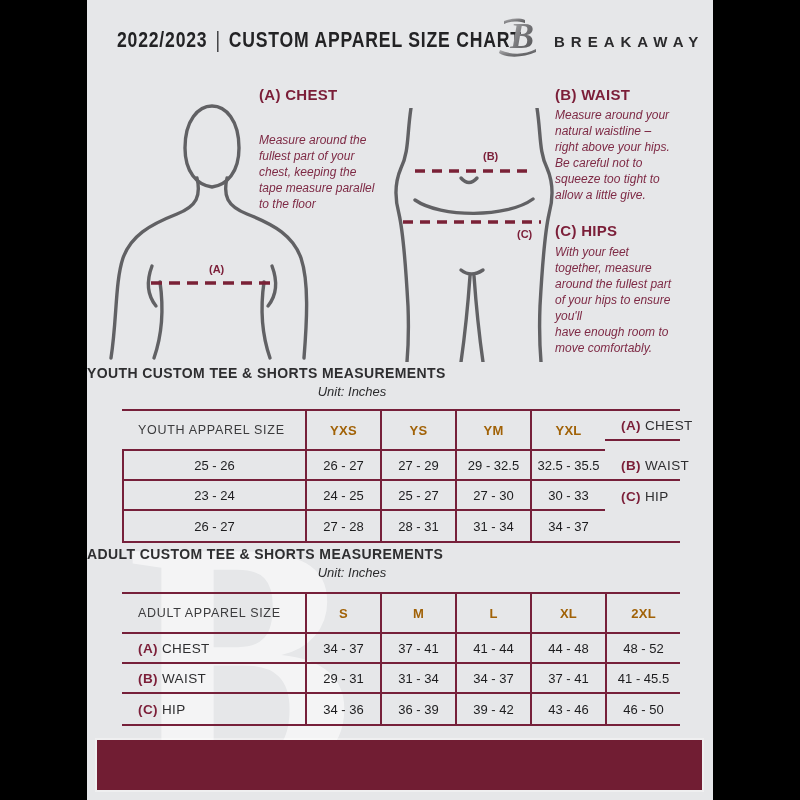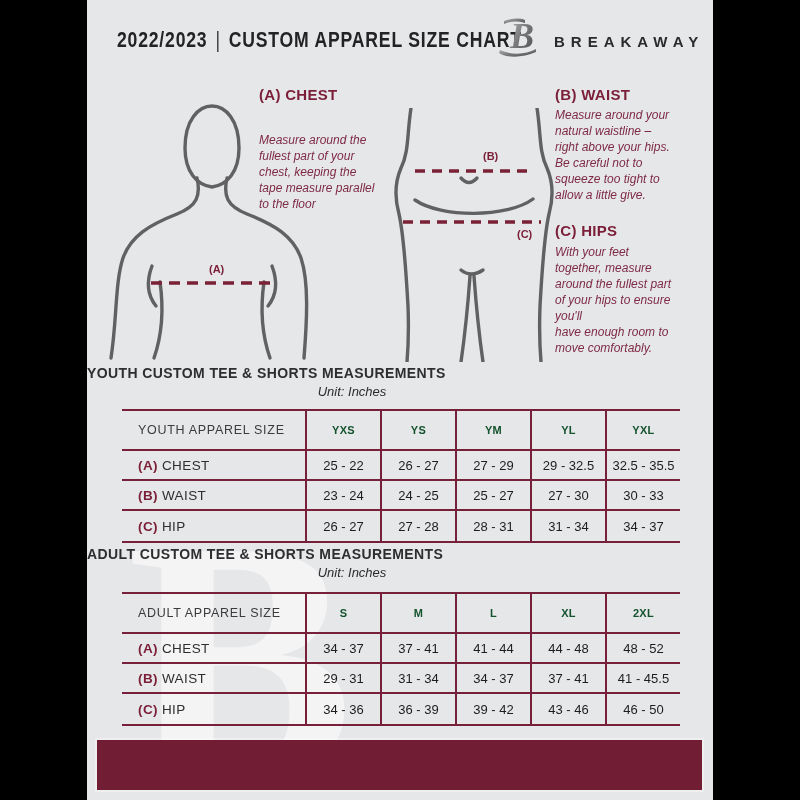--- a/index.html
+++ b/index.html
@@ -93,21 +93,21 @@
   #youth-table{top:409px;}
   #adult-table{top:572px;margin-top:20px;}
   .tc{
     display:flex;align-items:center;justify-content:center;
     height:30px;font-size:13px;color:#1d1d1f;
     border-left:2px solid var(--maroon);
   }
   .tc.first{border-left:none;justify-content:flex-start;padding-left:16px;}
   .tc.hrow{height:40px;border-bottom:2px solid var(--maroon);}
   .tc.mid{border-bottom:2px solid var(--maroon);}
-  .tc.size-head{font-weight:bold;font-size:11px;color:#14532d;letter-spacing:0.3px;}
+  .tc.size-head{font-weight:bold;font-size:13px;color:#a16207;letter-spacing:0.3px;}
   .tc.table-label{color:#3b3b3d;letter-spacing:0.7px;font-size:12.5px;}
   .row-label{font-size:13.5px;color:#2e2e30;letter-spacing:0.4px;}
   .row-label b{color:var(--maroon-text);margin-right:4px;}
   
   .footer-bar{
     position:absolute;left:10px;top:740px;width:605px;height:50px;
     background:#711d33;box-shadow:0 0 0 2px rgba(255,255,255,0.35);
     z-index:3;
   }
   svg{display:block;}
@@ -202,27 +202,26 @@
 move comfortably.</div>
 
     <div class="section-title" id="youth-title">YOUTH CUSTOM TEE &amp; SHORTS MEASUREMENTS</div>
     <div class="section-unit" id="youth-unit">Unit: Inches</div>
 
     <div class="size-table" id="youth-table">
       <div class="tc hrow first table-label">YOUTH APPAREL SIZE</div>
       <div class="tc hrow size-head">YXS</div>
       <div class="tc hrow size-head">YS</div>
       <div class="tc hrow size-head">YM</div>
-      <div class="tc hrow size-head">YL</div>
       <div class="tc hrow size-head">YXL</div>
 
       <div class="tc mid first">
           <span class="row-label"><b>(A)</b><span>CHEST</span></span>
         </div>
-      <div class="tc mid">25 - 22</div>
+      <div class="tc mid">25 - 26</div>
       <div class="tc mid">26 - 27</div>
       <div class="tc mid">27 - 29</div>
       <div class="tc mid">29 - 32.5</div>
       <div class="tc mid">32.5 - 35.5</div>
 
       <div class="tc mid first">
           <span class="row-label"><b>(B)</b><span>WAIST</span></span>
         </div>
       <div class="tc mid">23 - 24</div>
       <div class="tc mid">24 - 25</div>

